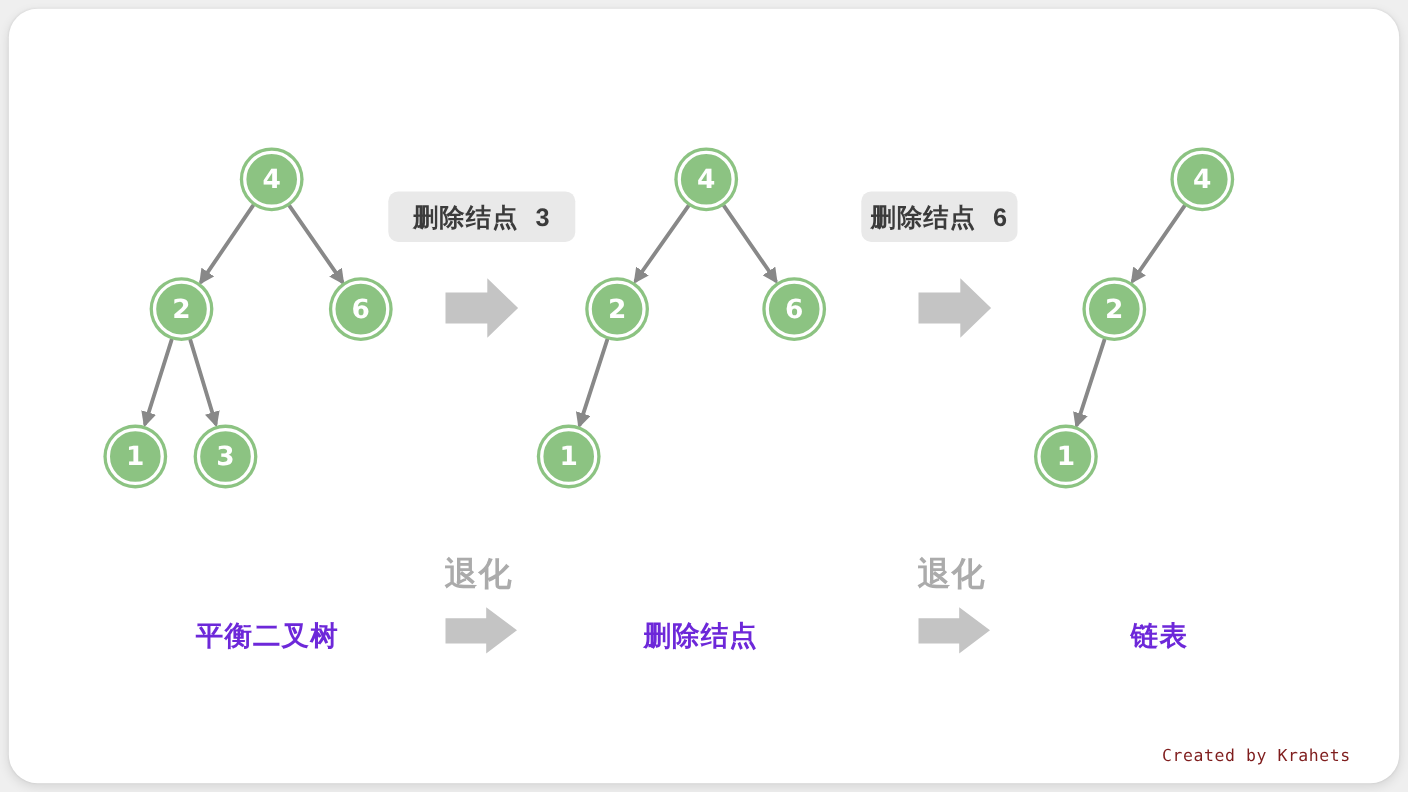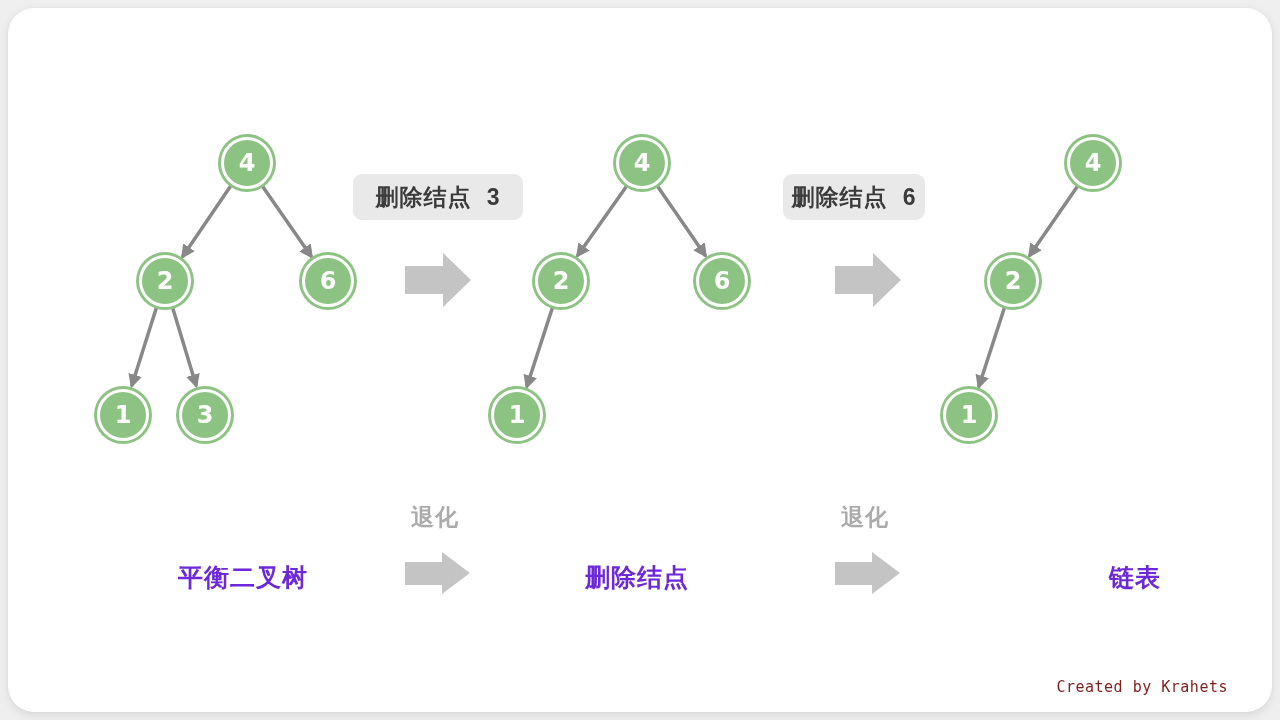--- a/index.html
+++ b/index.html
@@ -58,21 +58,21 @@
     font-weight: bold;
     color: #3b3b3b;
     word-spacing: 8px;
     letter-spacing: 1px;
   }
   .degrade-label {
     position: absolute;
     top: 502px;
     width: 140px;
     text-align: center;
-    font-size: 23px;
+    font-size: 30px;
     font-weight: bold;
     color: #ababab;
     letter-spacing: 1px;
   }
   .stage-label {
     position: absolute;
     top: 561px;
     width: 240px;
     text-align: center;
     font-size: 25px;
@@ -144,15 +144,15 @@
 <div class="node" style="left:943px;  top:389px">1</div>
 
 <div class="step-box" style="left:353px; width:170px">删除结点 3</div>
 <div class="step-box" style="left:783px; width:142px">删除结点 6</div>
 
 <div class="degrade-label" style="left:365px">退化</div>
 <div class="degrade-label" style="left:795px">退化</div>
 
 <div class="stage-label" style="left:123px">平衡二叉树</div>
 <div class="stage-label" style="left:517px">删除结点</div>
-<div class="stage-label" style="left:1015px">链表</div>
+<div class="stage-label" style="left:934px">链表</div>
 
 <div class="watermark">Created by Krahets</div>
 
 </body></html>

